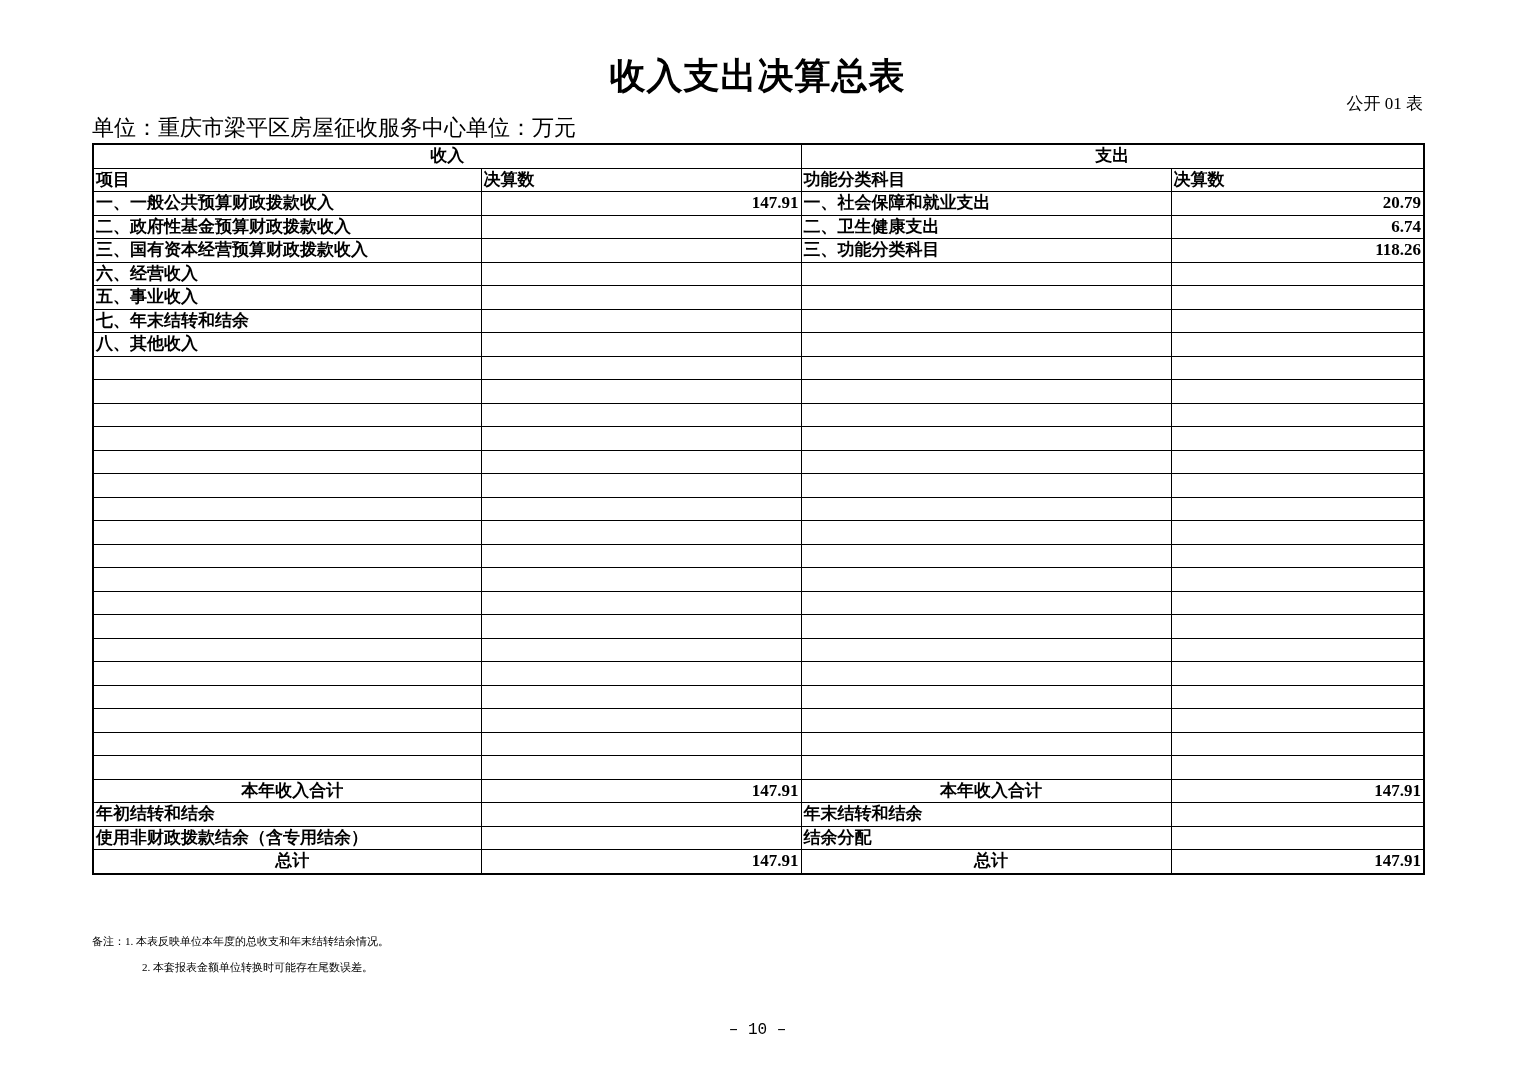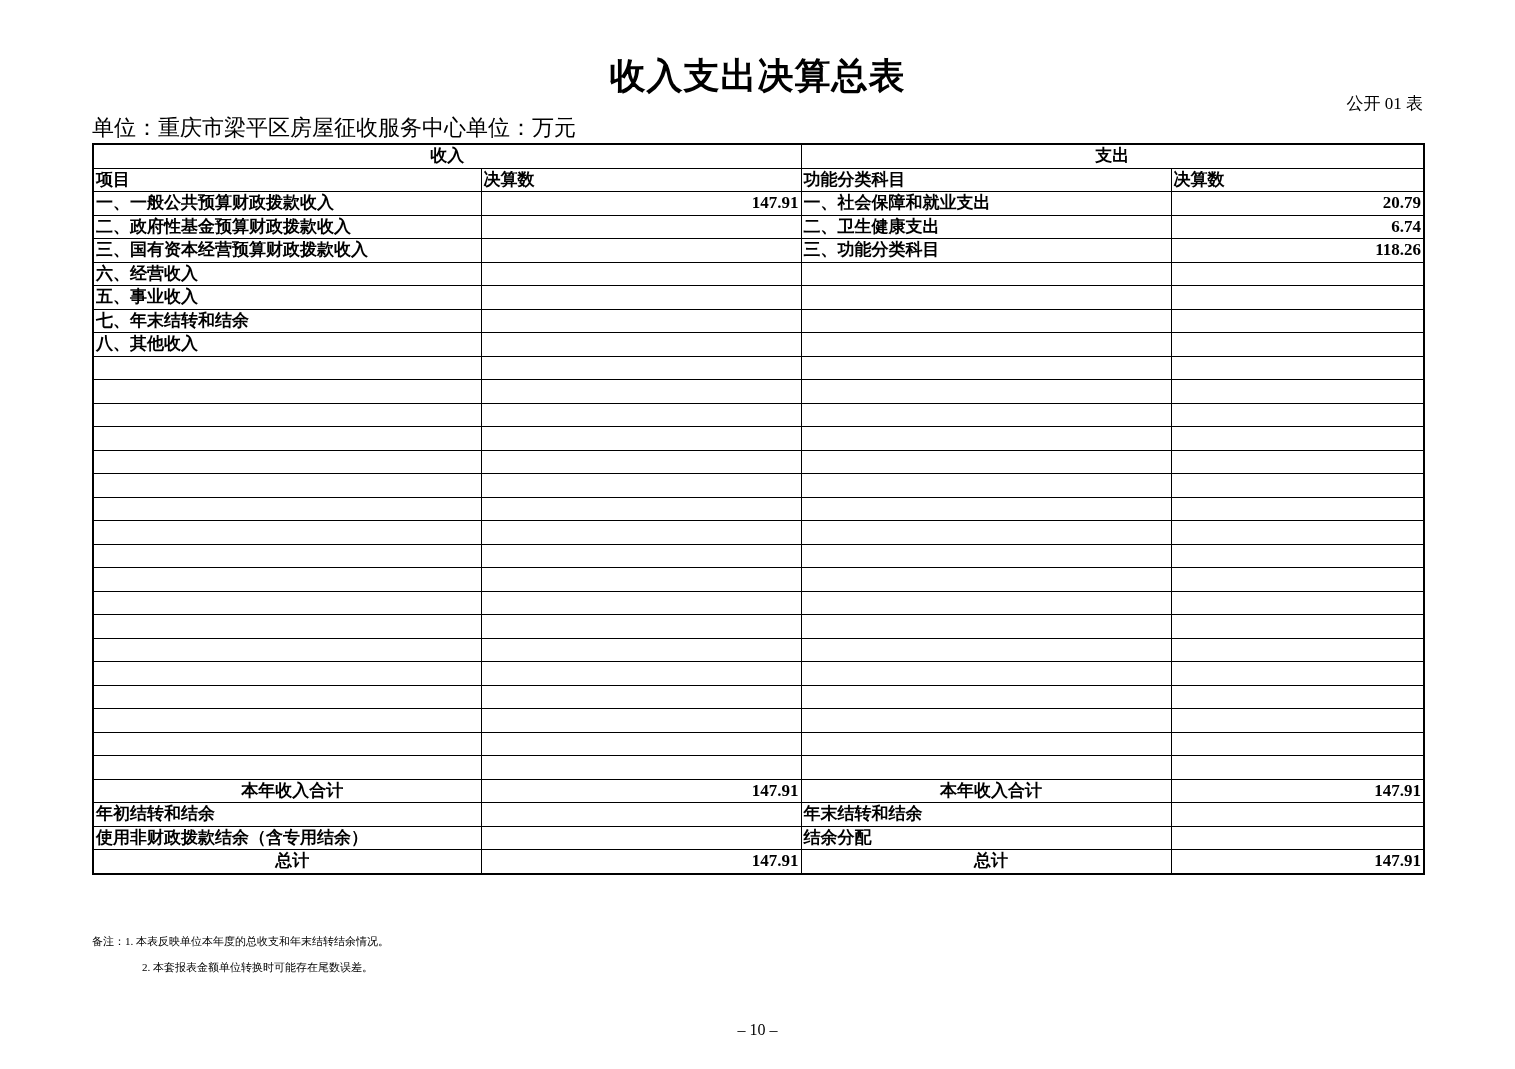--- a/index.html
+++ b/index.html
@@ -35,21 +35,21 @@
   td.item   { text-align:left; font-weight:bold; padding-left:4px; }
   td.item.centered { text-align:center; padding-left:12px;margin-left:20px; }
   td.amount { text-align:right; font-weight:bold; padding-right:7px; font-size:18px; }
 
   .notes { position:absolute; top:928px; left:92px; font-size:11px; }
   .notes-line { line-height:26px; }
   .notes-line.second { padding-left:50px; }
 
   .page-number {
     position:absolute; top:1021px; left:92px; width:1331px;
-    text-align:center; font-size:16px;
+    text-align:center; font-size:16px;font-family:Liberation Mono, monospace;
   }
 </style>
 </head>
 <body>
 
 <div class="page">
 
   <div class="doc-title">收入支出决算总表</div>
 
   <div class="table-code">公开 01 表</div>

